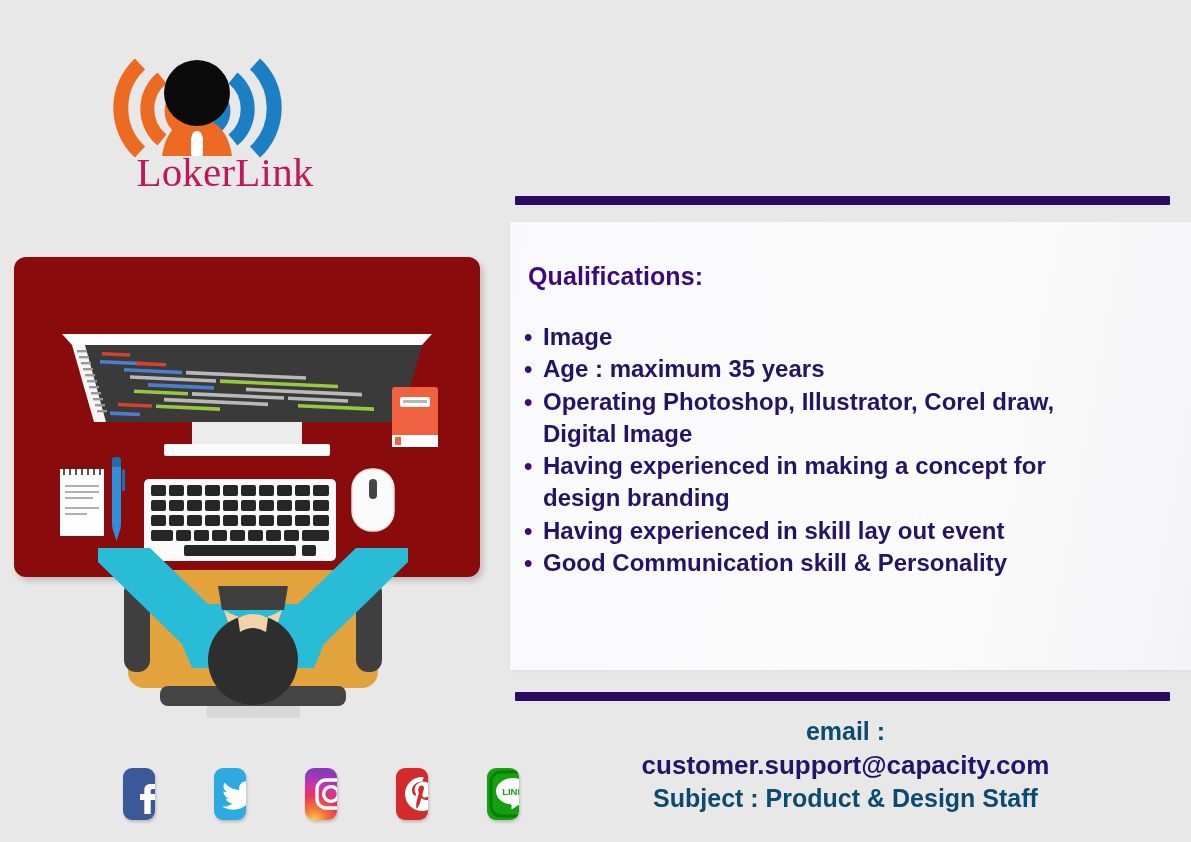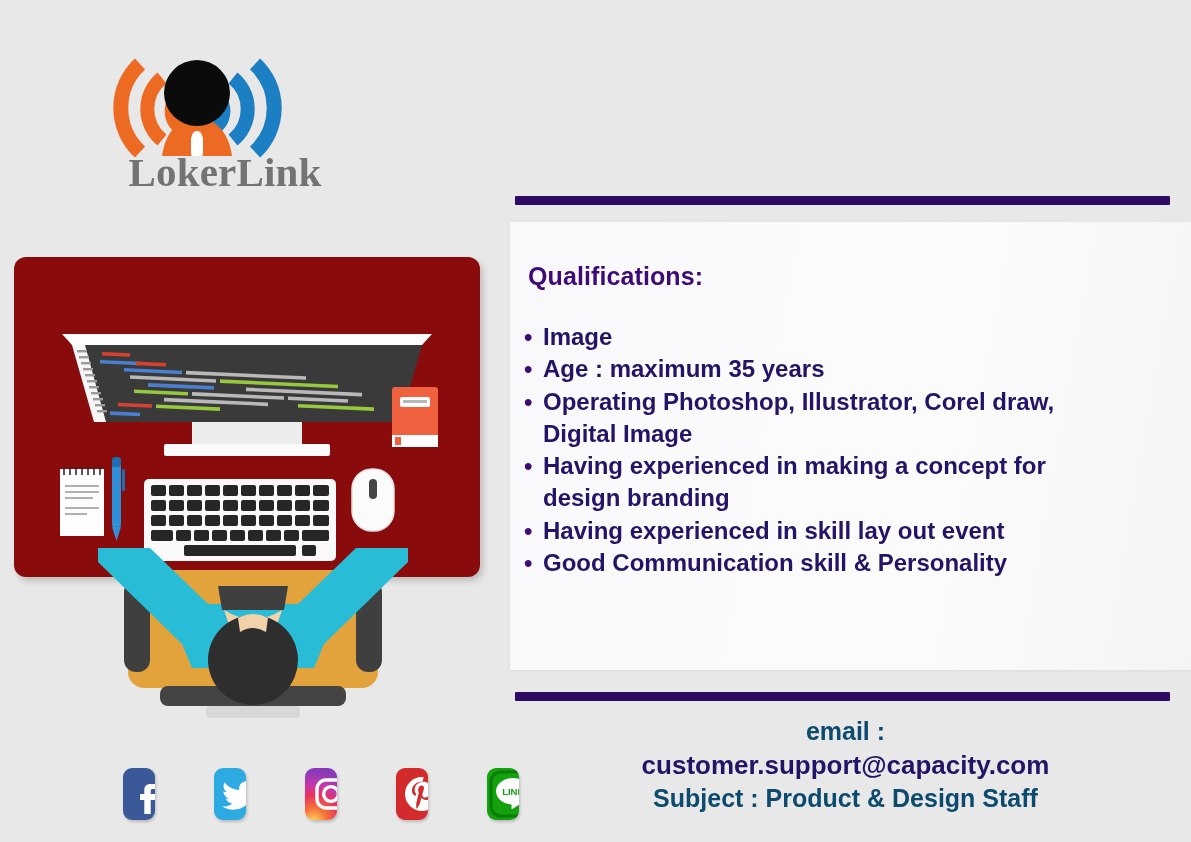--- a/index.html
+++ b/index.html
@@ -15,21 +15,21 @@
   .left-col{position:absolute;left:0;top:0;width:500px;height:842px;}
 
   
   .logo-block{position:absolute;left:80px;top:52px;width:290px;height:155px;}
   .logo-mark{position:absolute;left:20px;top:0;width:195px;height:110px;}
   .logo-svg{display:block;}
   .logo-word{
     position:absolute;left:0;top:100px;width:290px;
     text-align:center;
     font-family:"Liberation Serif", serif;
-    font-size:41px;font-weight:700;color:#737373;
+    font-size:41px;font-weight:400;color:#be185d;
     letter-spacing:.2px;line-height:1;
   }
 
   
   .illus{position:absolute;left:14px;top:257px;width:466px;height:320px;}
   .desk{
     position:absolute;inset:0;background:#8a0b0b;border-radius:12px;
     box-shadow:3px 4px 6px rgba(0,0,0,.18);
   }
   .illus-svg{position:absolute;left:0;top:0;}

